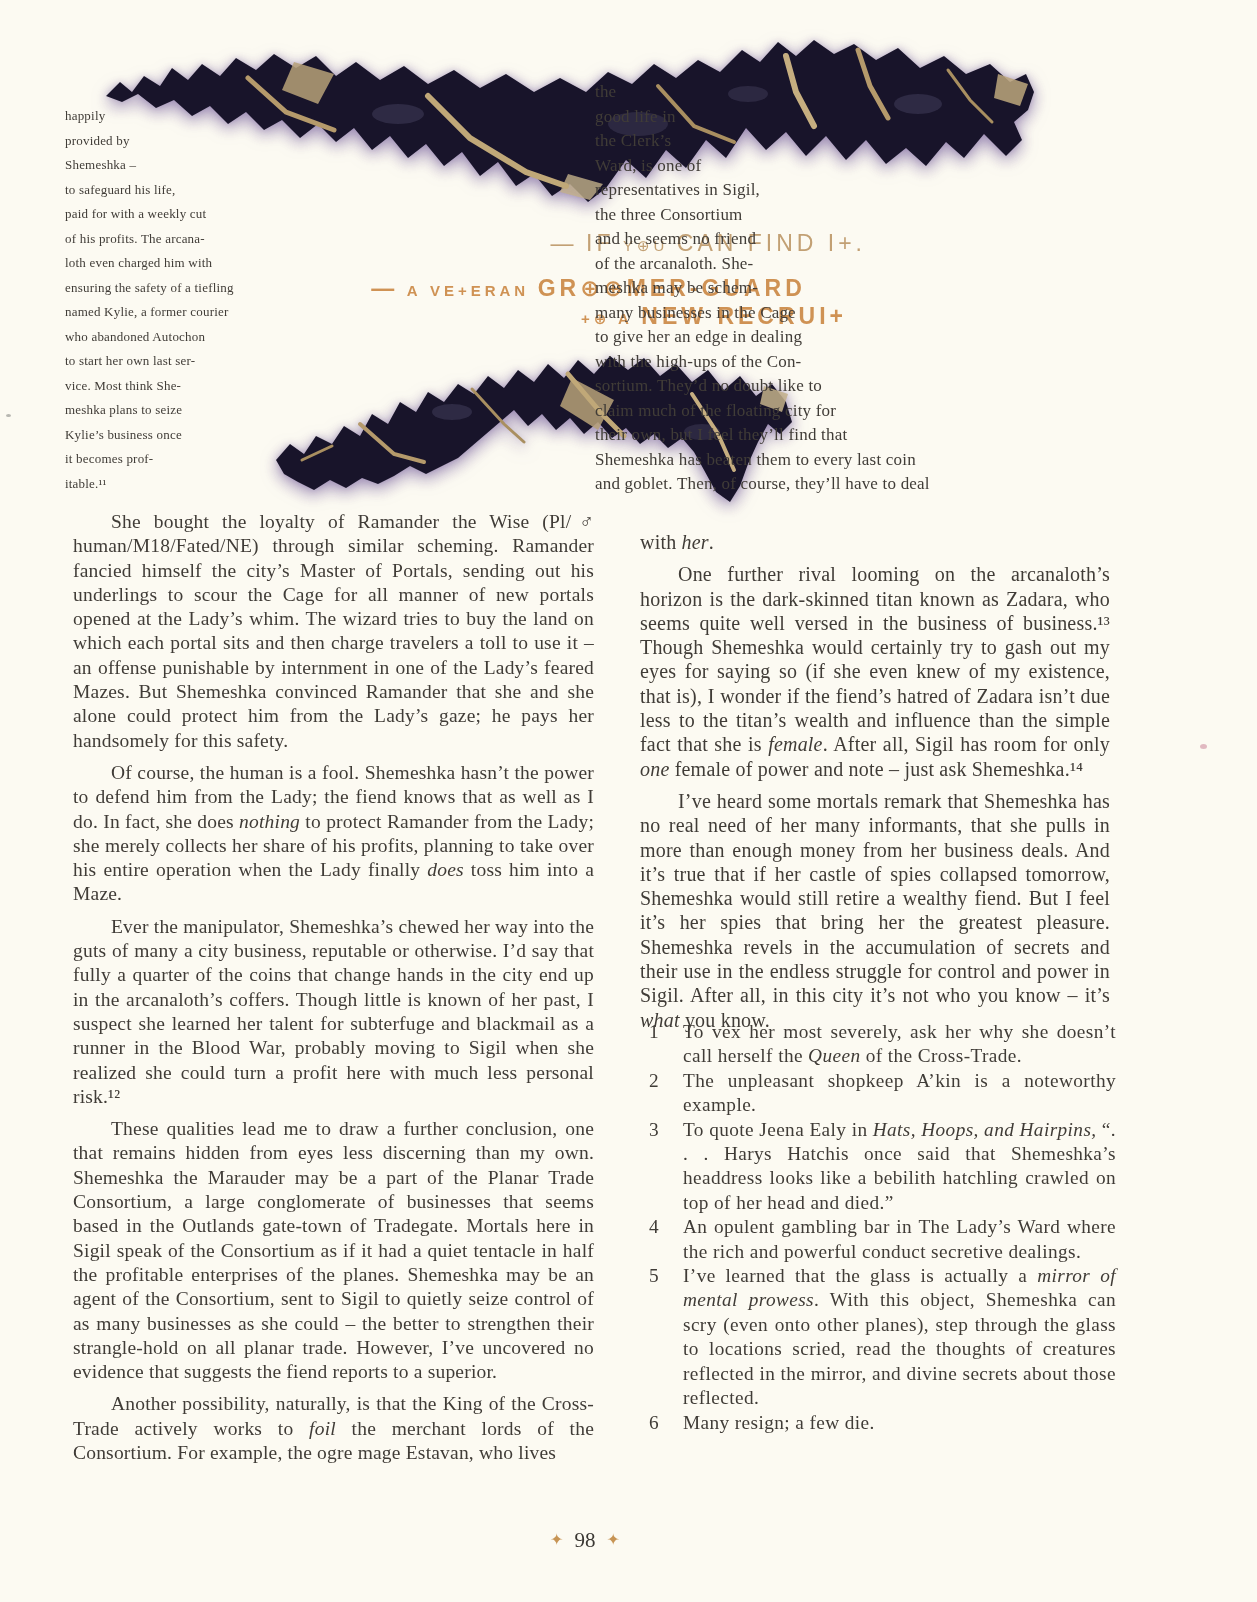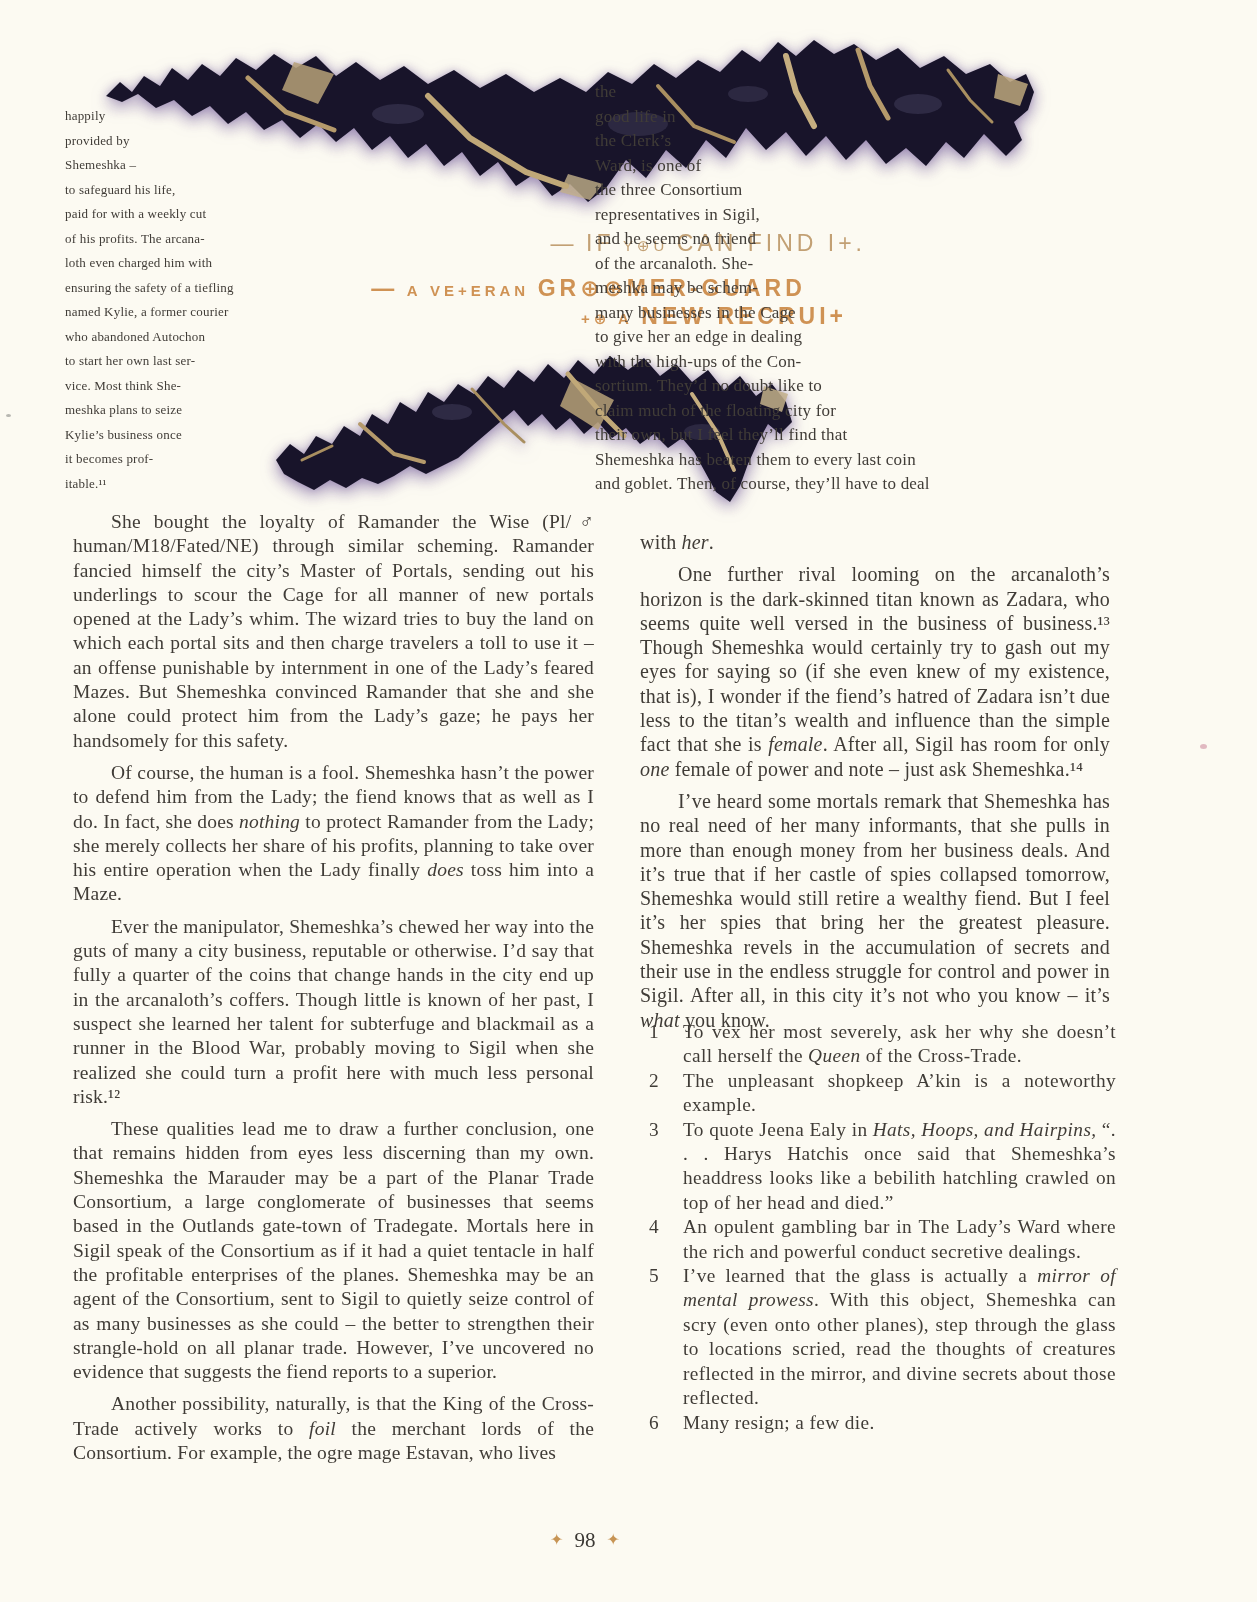--- a/index.html
+++ b/index.html
@@ -116,22 +116,22 @@
       <div class="tline">Kylie’s business once</div>
       <div class="tline">it becomes prof-</div>
       <div class="tline">itable.¹¹</div>
     </div>
 
   <div class="intro-right">
       <div class="tline">the</div>
       <div class="tline">good life in</div>
       <div class="tline">the Clerk’s</div>
       <div class="tline">Ward, is one of</div>
+      <div class="tline">representatives in Sigil,</div>
       <div class="tline">the three Consortium</div>
-      <div class="tline">representatives in Sigil,</div>
       <div class="tline">and he seems no friend</div>
       <div class="tline">of the arcanaloth. She-</div>
       <div class="tline">meshka may be schem-</div>
       <div class="tline">many businesses in the Cage</div>
       <div class="tline">to give her an edge in dealing</div>
       <div class="tline">with the high-ups of the Con-</div>
       <div class="tline">sortium. They’d no doubt like to</div>
       <div class="tline">claim much of the floating city for</div>
       <div class="tline">their own, but I feel they’ll find that</div>
       <div class="tline">Shemeshka has beaten them to every last coin</div>

